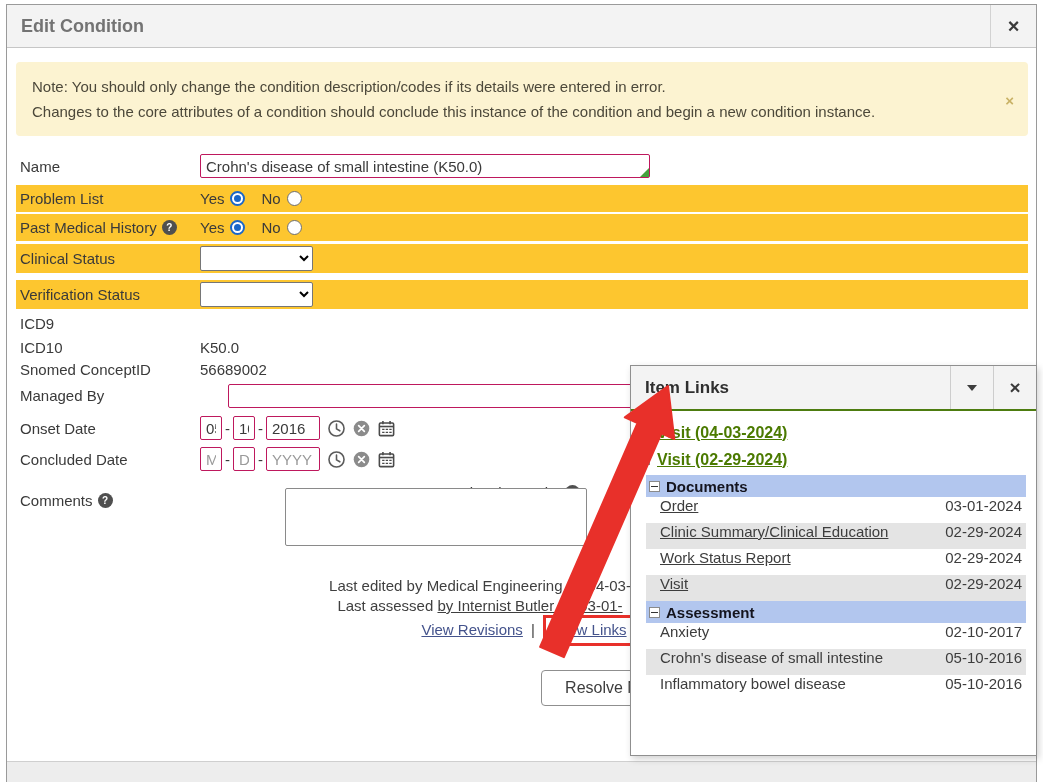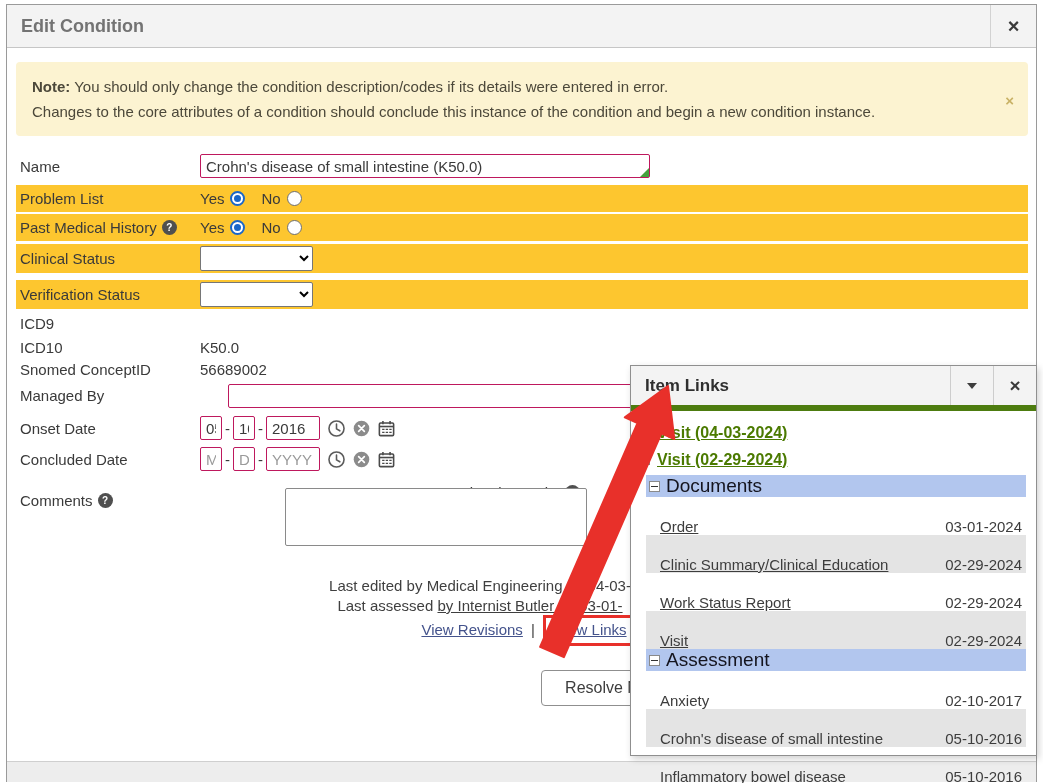--- a/index.html
+++ b/index.html
@@ -36,21 +36,21 @@
     background: #ededed; border-top: 1px solid #cfcfcf;
   }
 
   
   .banner {
     position: absolute; left: 16px; top: 62px; width: 1012px; height: 74px;
     background: #fcf3d1; border-radius: 4px;
     padding: 12px 44px 12px 16px;
     color: #4c483a; font-size: 15px; line-height: 25px;
   }
-  .banner .b { font-weight: bold; }
+  .banner .b { font-weight: normal; }
   .banner-close {
     position: absolute; right: 14px; top: 26px;
     color: #c9b266; font-weight: bold; font-size: 15px; cursor: pointer;
   }
 
   
   .row {
     position: absolute; left: 16px; width: 1012px;
     display: flex; align-items: center; font-size: 15px; color: #3a3a3a;
   }
@@ -124,21 +124,21 @@
     cursor: pointer;
   }
 
   
   .popup {
     position: absolute; left: 630px; top: 365px; width: 407px; height: 391px;
     background: #fff; border: 1px solid #8f8f8f; z-index: 30;
     box-shadow: 2px 3px 7px rgba(0,0,0,0.18);
   }
   .popup-header {
-    height: 45px; background: #f3f3f3; border-bottom: 6px solid #4d7c0f;
+    height: 45px; background: #f3f3f3; border-bottom: 2px solid #4d7c0f;
     display: flex; align-items: stretch;
   }
   .popup-title {
     flex: 1; display: flex; align-items: center; padding-left: 14px;
     font-size: 17px; font-weight: bold; color: #2f2f2f;
   }
   .popup-btn {
     width: 43px; border-left: 1px solid #cdcdcd;
     display: flex; align-items: center; justify-content: center; cursor: pointer;
   }
@@ -153,24 +153,24 @@
     width: 11px; height: 11px; border: 1px solid #8a8a8a; background: #fff;
     position: relative; flex: none; cursor: pointer;
   }
   .minus-box::after {
     content: ""; position: absolute; left: 1px; top: 4px; width: 7px; height: 1px; background: #333;
   }
   .visit-link { color: #4b7a00; font-weight: bold; text-decoration: underline; font-size: 16px; }
   .sections { margin-left: 9px; margin-top: 2px; }
   .sec-header {
     height: 22px; background: #b2c6ee; display: flex; align-items: center; gap: 6px;
-    padding-left: 3px; font-weight: normal; color: #14141e; font-size: 19px;
+    padding-left: 3px; font-weight: bold; color: #14141e; font-size: 15px;
   }
   .data-row {
-    height: 38px; display: flex; align-items: flex-end; justify-content: space-between;
+    height: 26px; display: flex; align-items: flex-start; justify-content: space-between;
     padding-left: 14px; padding-right: 4px; gap: 35px;
   }
   .data-row.shaded { background: #e4e4e4; }
   .row-name { color: #3d3d3d; }
   .row-name.link { text-decoration: underline; }
   .row-date { color: #3d3d3d; }
 
   
   .arrow-overlay { position: absolute; left: 0; top: 0; z-index: 50; pointer-events: none; }
 

